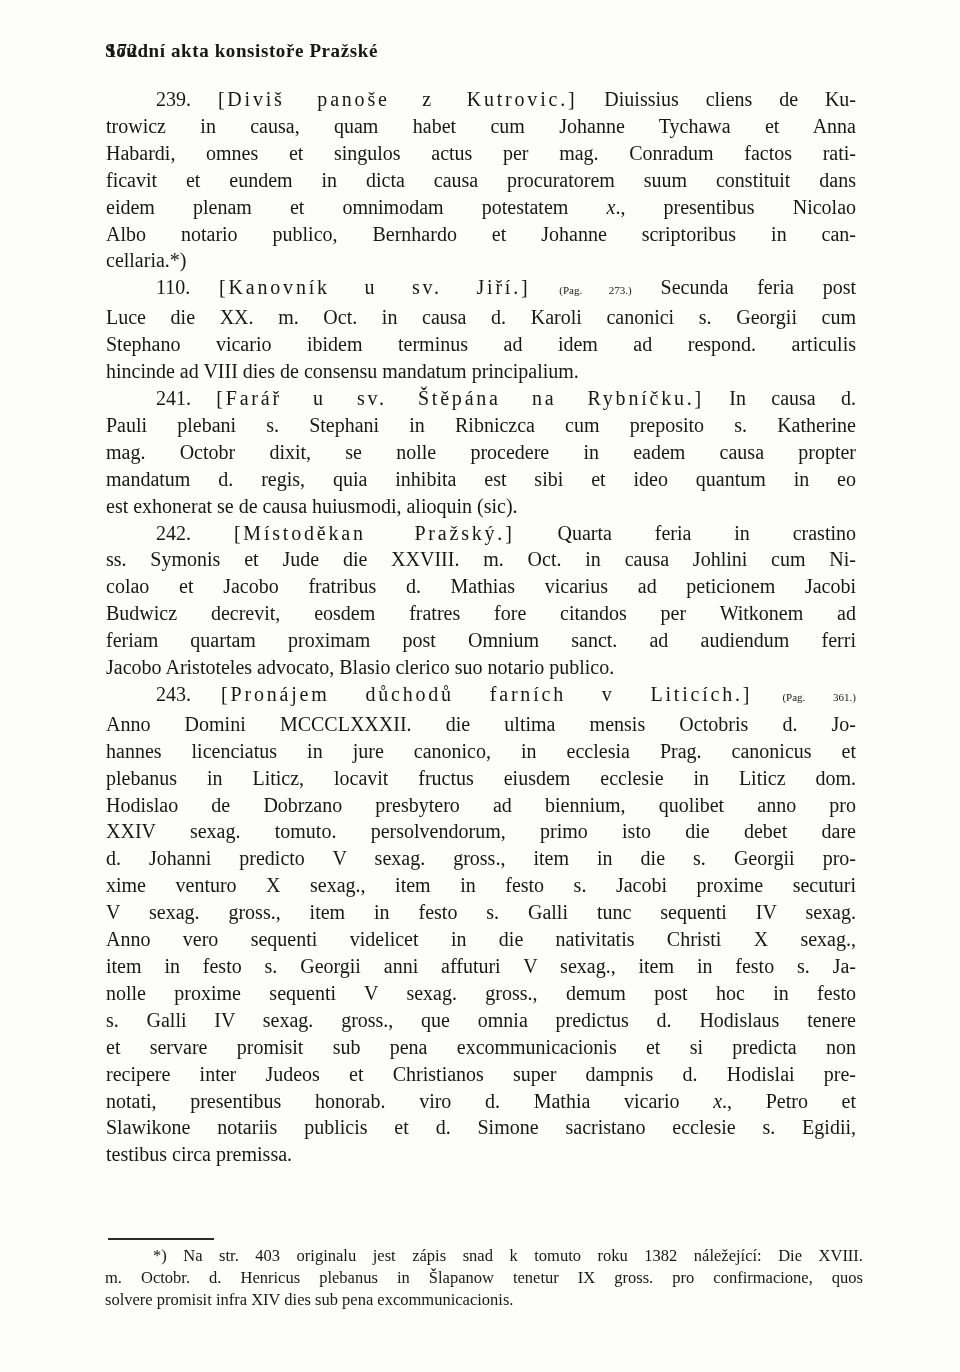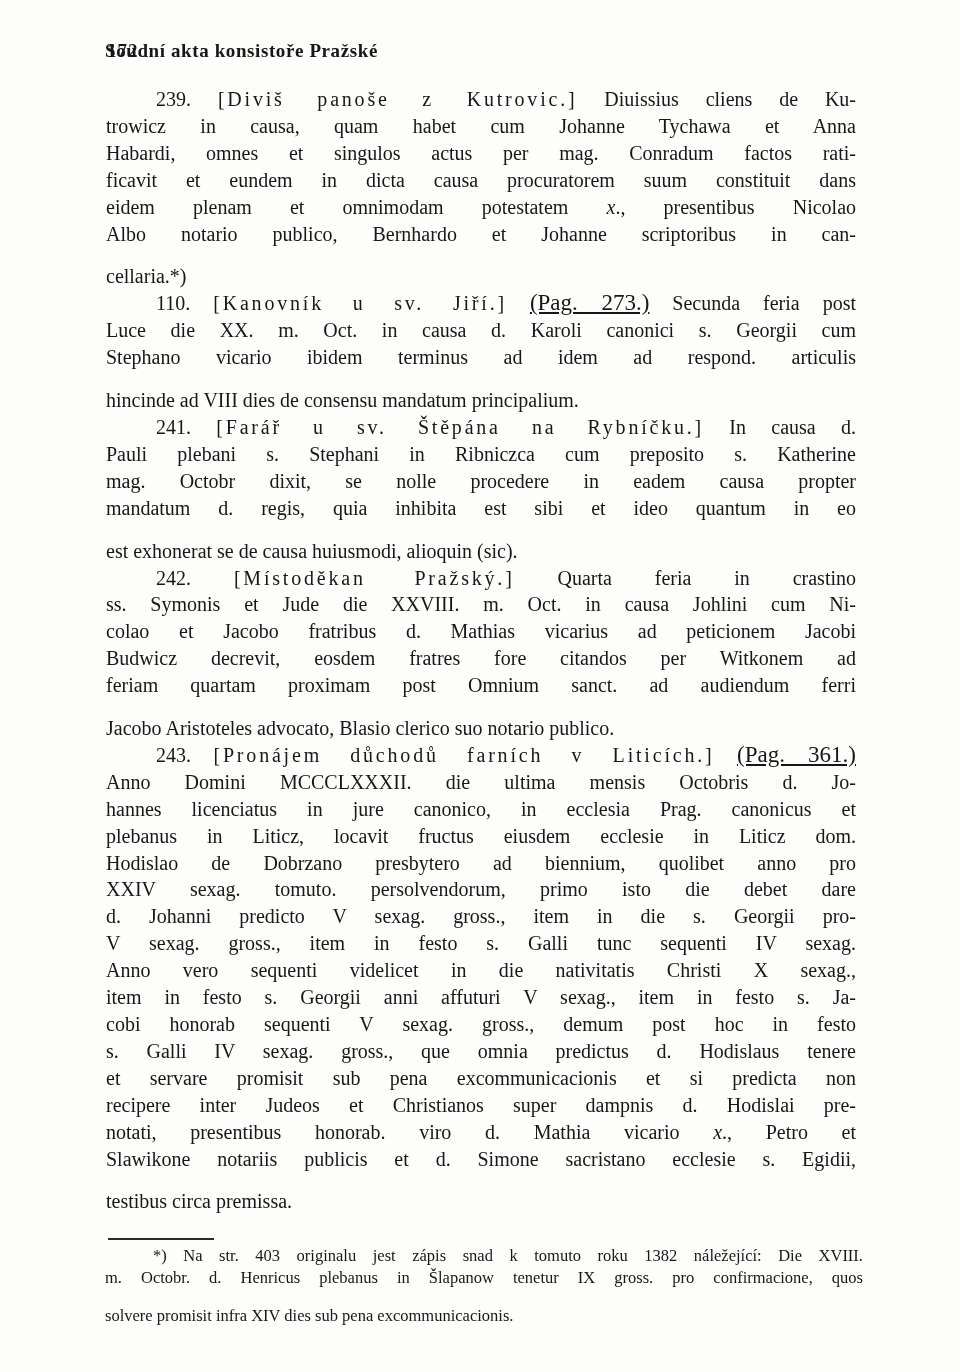--- a/index.html
+++ b/index.html
@@ -45,26 +45,26 @@
     width: 750px;
   }
   .entry { margin: 0; }
   .line {
     font-size: 20px;
     line-height: 26.9px;
     text-align: justify;
     text-align-last: justify;
   }
   .line.indent { text-indent: 50px; }
-  .line.last { text-align-last: left; margin-top: 16px; }
+  .line.last { text-align-last: left; }
   .sp {
     letter-spacing: 2.8px;
     word-spacing: 3px;
   }
-  .sm { font-size: 23px; text-decoration: underline; }
+  .sm { font-size: 11px; }
   .it { font-style: italic; }
   .footnote-rule {
     position: absolute;
     top: 1238px;
     left: 108px;
     width: 106px;
     border-top: 2px solid #2a2a2a;
   }
   .footnote {
     position: absolute;
@@ -118,24 +118,25 @@
         <div class="line last"><span>Jacobo Aristoteles advocato, Blasio clerico suo notario publico.</span></div>
       </div>
       <div class="entry">
         <div class="line indent"><span>243. </span><span class="sp">[Pronájem důchodů farních v Liticích.]</span><span> </span><span class="sm">(Pag. 361.)</span></div>
         <div class="line"><span>Anno Domini MCCCLXXXII. die ultima mensis Octobris d. Jo-</span></div>
         <div class="line"><span>hannes licenciatus in jure canonico, in ecclesia Prag. canonicus et</span></div>
         <div class="line"><span>plebanus in Liticz, locavit fructus eiusdem ecclesie in Liticz dom.</span></div>
         <div class="line"><span>Hodislao de Dobrzano presbytero ad biennium, quolibet anno pro</span></div>
         <div class="line"><span>XXIV sexag. tomuto. persolvendorum, primo isto die debet dare</span></div>
         <div class="line"><span>d. Johanni predicto V sexag. gross., item in die s. Georgii pro-</span></div>
+        <div class="line"><span>xime venturo X sexag., item in festo s. Jacobi proxime secuturi</span></div>
         <div class="line"><span>V sexag. gross., item in festo s. Galli tunc sequenti IV sexag.</span></div>
         <div class="line"><span>Anno vero sequenti videlicet in die nativitatis Christi X sexag.,</span></div>
         <div class="line"><span>item in festo s. Georgii anni affuturi V sexag., item in festo s. Ja-</span></div>
-        <div class="line"><span>cobi honorab sequenti V sexag. gross., demum post hoc in festo</span></div>
+        <div class="line"><span>nolle proxime sequenti V sexag. gross., demum post hoc in festo</span></div>
         <div class="line"><span>s. Galli IV sexag. gross., que omnia predictus d. Hodislaus tenere</span></div>
         <div class="line"><span>et servare promisit sub pena excommunicacionis et si predicta non</span></div>
         <div class="line"><span>recipere inter Judeos et Christianos super dampnis d. Hodislai pre-</span></div>
         <div class="line"><span>notati, presentibus honorab. viro d. Mathia vicario </span><span class="it">x</span><span>., Petro et</span></div>
         <div class="line"><span>Slawikone notariis publicis et d. Simone sacristano ecclesie s. Egidii,</span></div>
         <div class="line last"><span>testibus circa premissa.</span></div>
       </div>
     </div>
   <div class="footnote-rule"></div>
   <div class="footnote">

